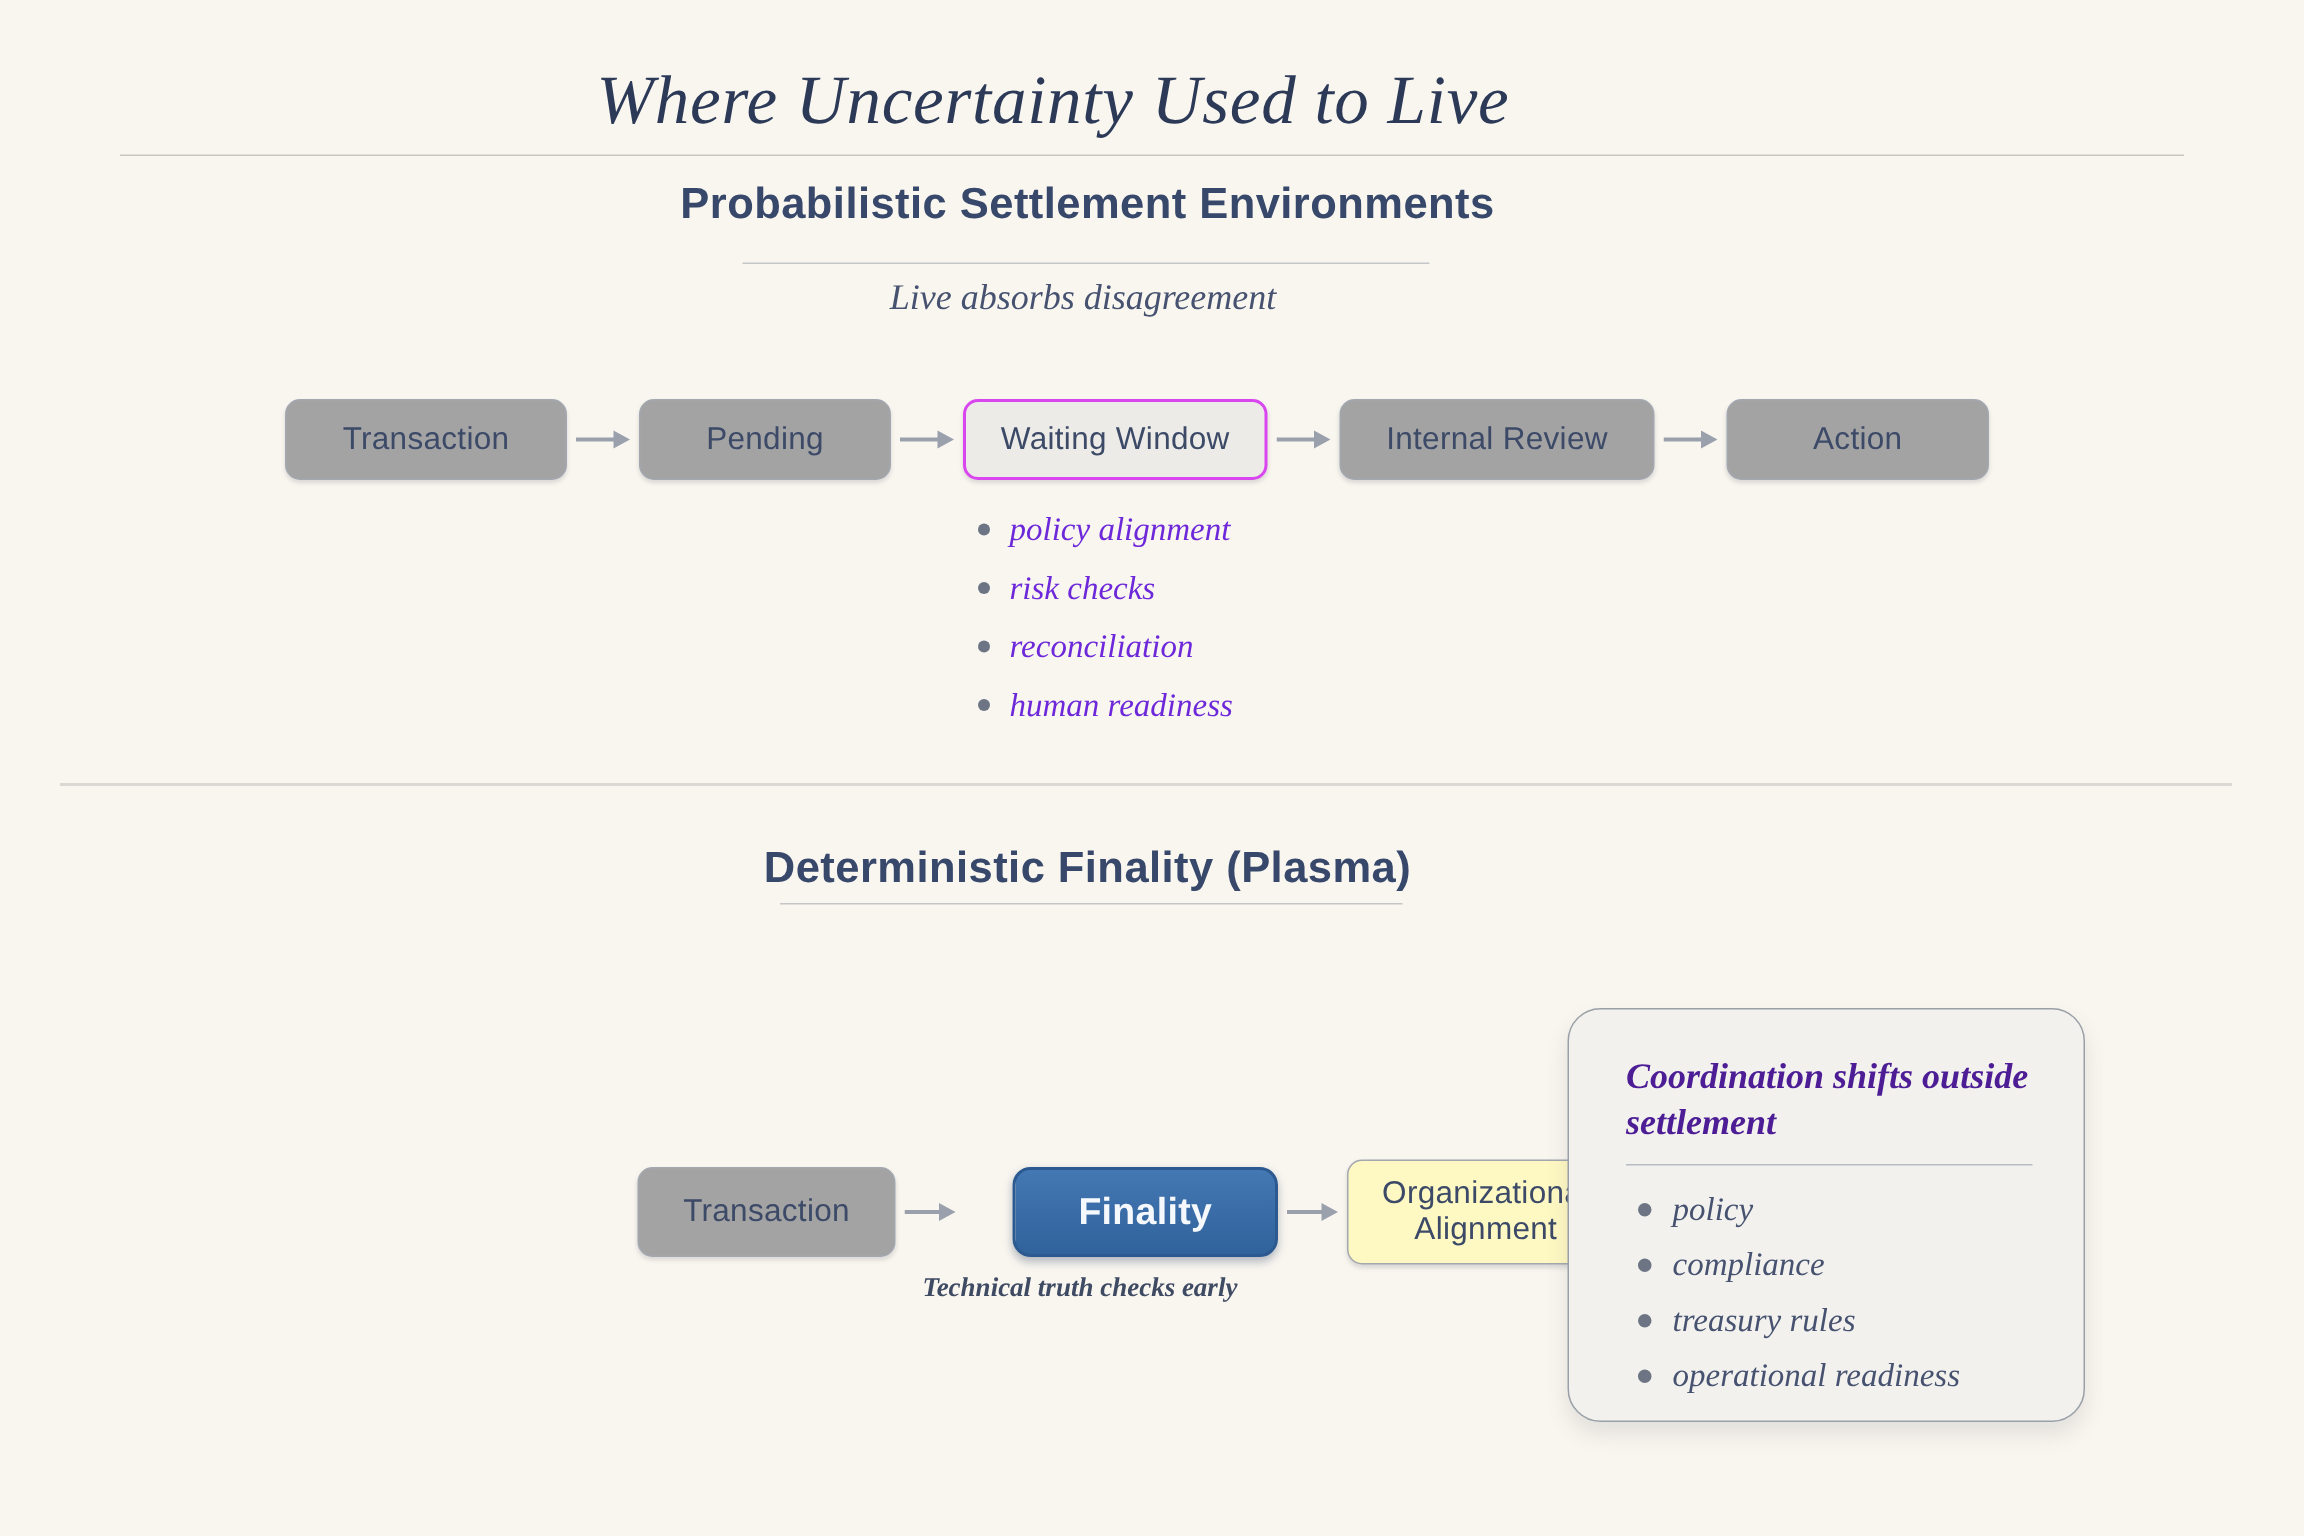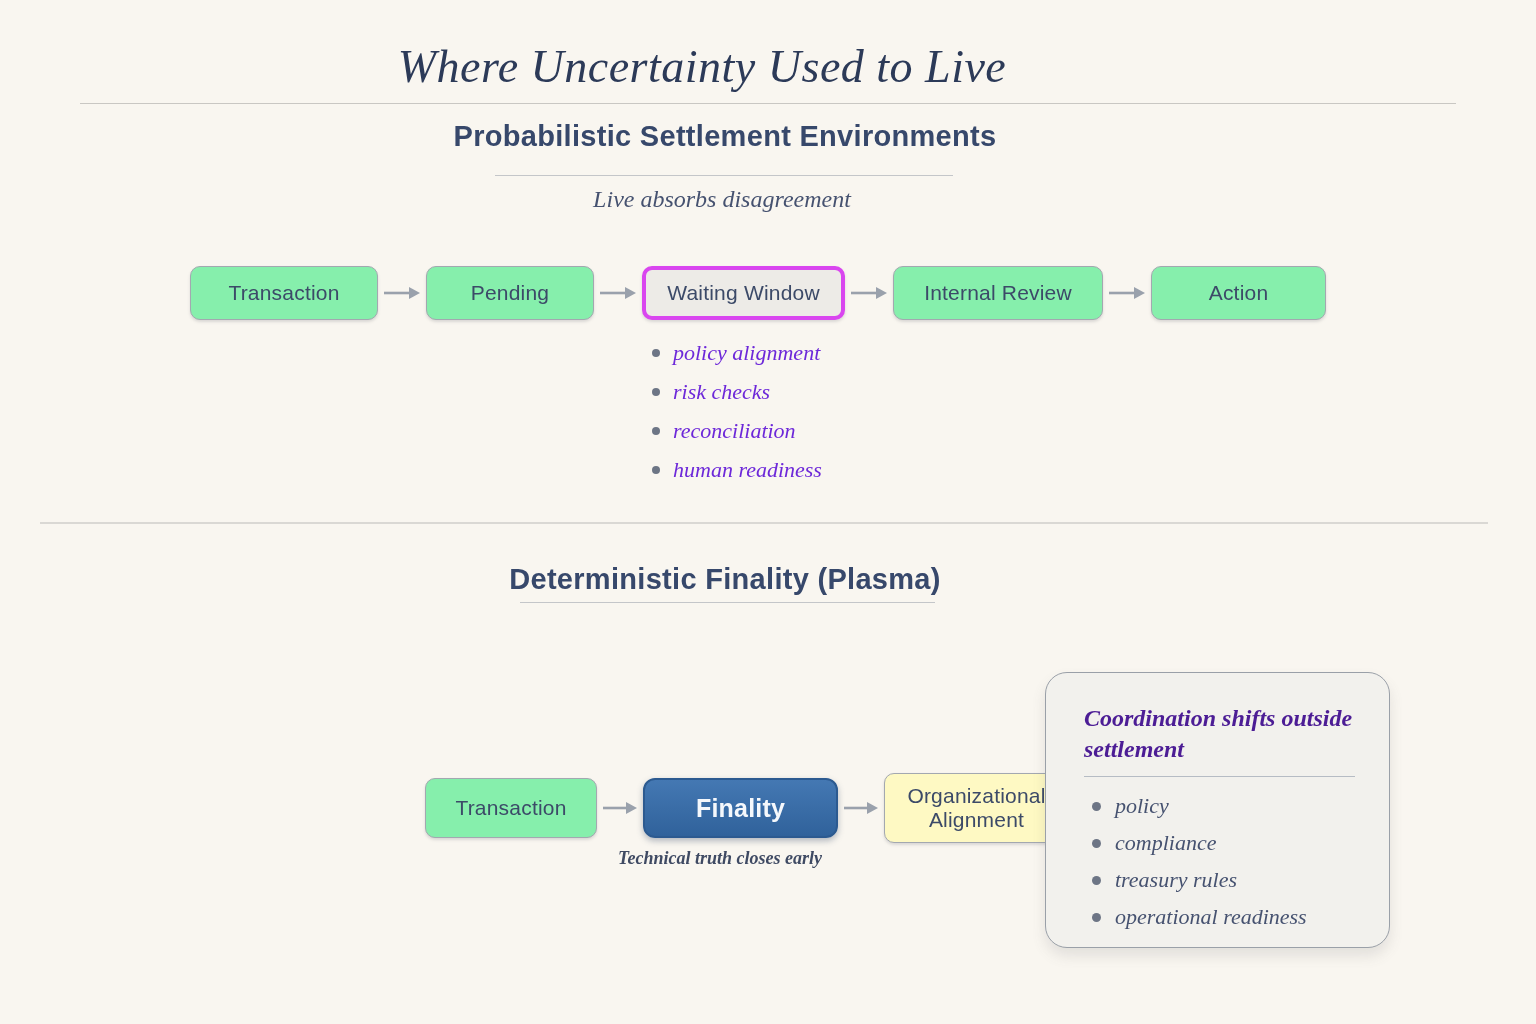--- a/index.html
+++ b/index.html
@@ -66,41 +66,42 @@
   .flow-row-2 { left: 425px; top: 773px; }
 
   .box {
     display: flex;
     align-items: center;
     justify-content: center;
     box-sizing: border-box;
     height: 54px;
     border: 1.6px solid #a3a8b0;
     border-radius: 10px;
-    background: #86efac;
+    background: #a3a3a3;
     color: #3c4a68;
     font: 500 21px "Liberation Sans", sans-serif;
     letter-spacing: 0.2px;
     box-shadow: 0 2px 3px rgba(110,110,120,0.22);
   }
   .w-transaction1 { width: 188px; }
   .w-pending      { width: 168px; }
-  .w-waiting      { width: 203px; background: #edebe7; border: 4px solid #d946ef; }
+  .w-waiting      { width: 203px; background: #edebe7; border: 2px solid #d946ef; }
   .w-internal     { width: 210px; }
   .w-action       { width: 175px; }
 
   .w-transaction2 { width: 172px; height: 60px; }
   .w-finality {
-    width: 195px; height: 60px;
+    width: 177px; height: 60px;
     background: linear-gradient(#4478b3, #30629b);
     border: 2px solid #2c5a90;
     border-radius: 12px;
     color: #f5f8fc;
     font: 700 25px "Liberation Sans", sans-serif;
     box-shadow: 0 3px 6px rgba(50,70,100,0.35);
+    margin-left: 32px;
   }
   .w-org {
     width: 185px; height: 70px;
     text-align: center;
     line-height: 1.15;
     background: #fef9c3;
   }
 
   .arrow { flex: 0 0 auto; margin: 0 6px; display: block; }
 
@@ -241,21 +242,21 @@
         <polygon points="23,1 34,7 23,13" fill="#9aa1ac"></polygon>
       </svg>
     <div class="box w-finality">Finality</div>
     <svg class="arrow" width="34" height="14" viewBox="0 0 34 14">
         <line x1="0" y1="7" x2="24" y2="7" stroke="#9aa1ac" stroke-width="2.6"></line>
         <polygon points="23,1 34,7 23,13" fill="#9aa1ac"></polygon>
       </svg>
     <div class="box w-org">Organizational Alignment</div>
   </div>
 
-  <div class="finality-caption">Technical truth closes early</div>
+  <div class="finality-caption">Technical truth checks early</div>
 
   <div class="coord-card">
     <div class="coord-title">Coordination shifts outside settlement</div>
     <div class="coord-divider"></div>
     <div class="coord-item">
       <span class="coord-dot"></span>
       <span class="coord-text">policy</span>
     </div>
     <div class="coord-item">
       <span class="coord-dot"></span>

